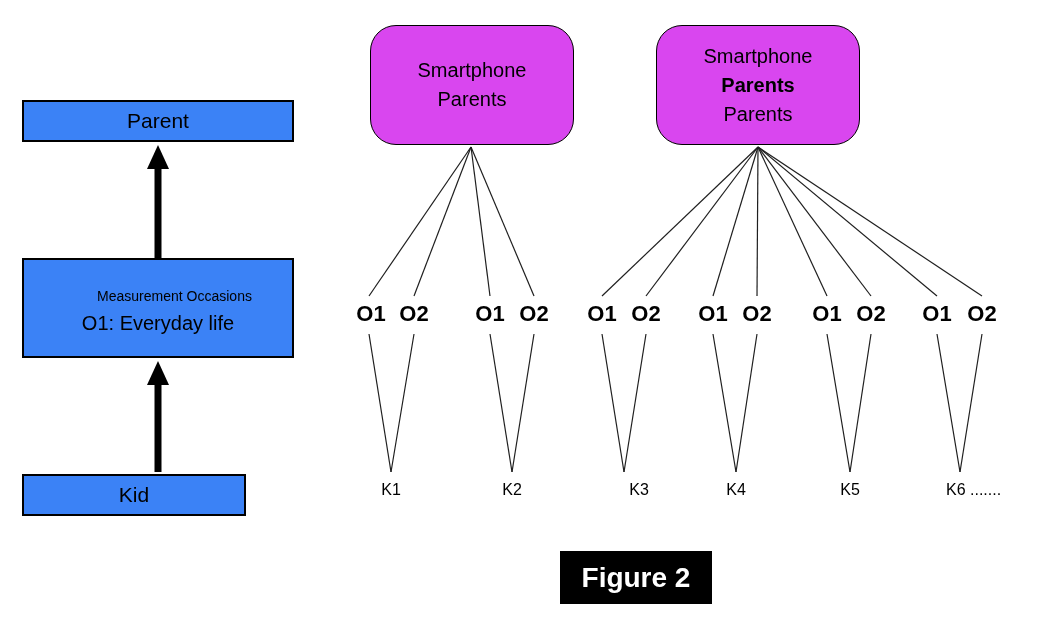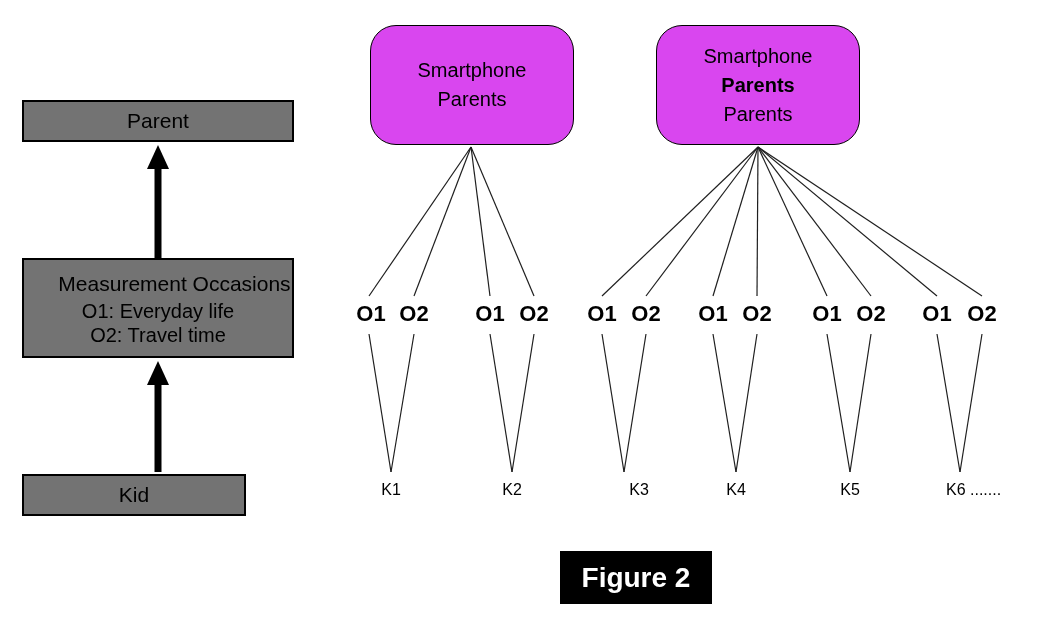--- a/index.html
+++ b/index.html
@@ -6,28 +6,28 @@
   .stage{
     position:relative;width:1054px;height:620px;overflow:hidden;
     background:var(--background,#ffffff);color:var(--ink,#000000);
     font-family:"Liberation Sans",sans-serif;
   }
   .lines{position:absolute;left:0;top:0;}
   .thin{stroke:#1f1f1f;stroke-width:1.2;fill:none;}
   .thick{stroke:var(--ink,#000000);stroke-width:7;}
   .head{fill:var(--ink,#000000);stroke:none;}
   .rectbox{
-    position:absolute;box-sizing:border-box;background:#737373;
+    position:absolute;box-sizing:border-box;background:#3b82f6;
     border:2px solid var(--ink,#000000);
     display:flex;align-items:center;justify-content:center;text-align:left;
   }
   .parent-box{left:22px;top:100px;width:272px;height:42px;font-size:21px;}
   .kid-box{left:22px;top:474px;width:224px;height:42px;font-size:21px;}
   .measure-box{left:22px;top:258px;width:272px;height:100px;flex-direction:column;}
-  .measure-title{font-size:21px;line-height:30px;margin-left:33px;}
+  .measure-title{font-size:14px;line-height:30px;margin-left:33px;}
   .measure-sub{font-size:20px;line-height:24px;}
   .group-box{
     position:absolute;top:25px;width:204px;height:120px;box-sizing:border-box;
     background:#d946ef;border:1.6px solid var(--ink,#000000);border-radius:26px;
     display:flex;flex-direction:column;align-items:center;justify-content:center;
     text-align:center;font-size:20px;line-height:29px;
   }
   .group-na{left:370px;}
   .group-a{left:656px;}
   .bold{font-weight:bold;}
@@ -98,21 +98,20 @@
     </g>
   </svg>
 
   <div class="rectbox parent-box">
     <span>Parent</span>
   </div>
 
   <div class="rectbox measure-box">
     <div class="measure-title">Measurement Occasions</div>
     <div class="measure-sub">O1: Everyday life</div>
-    <div class="measure-sub">O2: Travel time</div>
   </div>
 
   <div class="rectbox kid-box">
     <span>Kid</span>
   </div>
 
   <div class="group-box group-na">
     <div>Smartphone</div>
     <div>Parents</div>
   </div>

